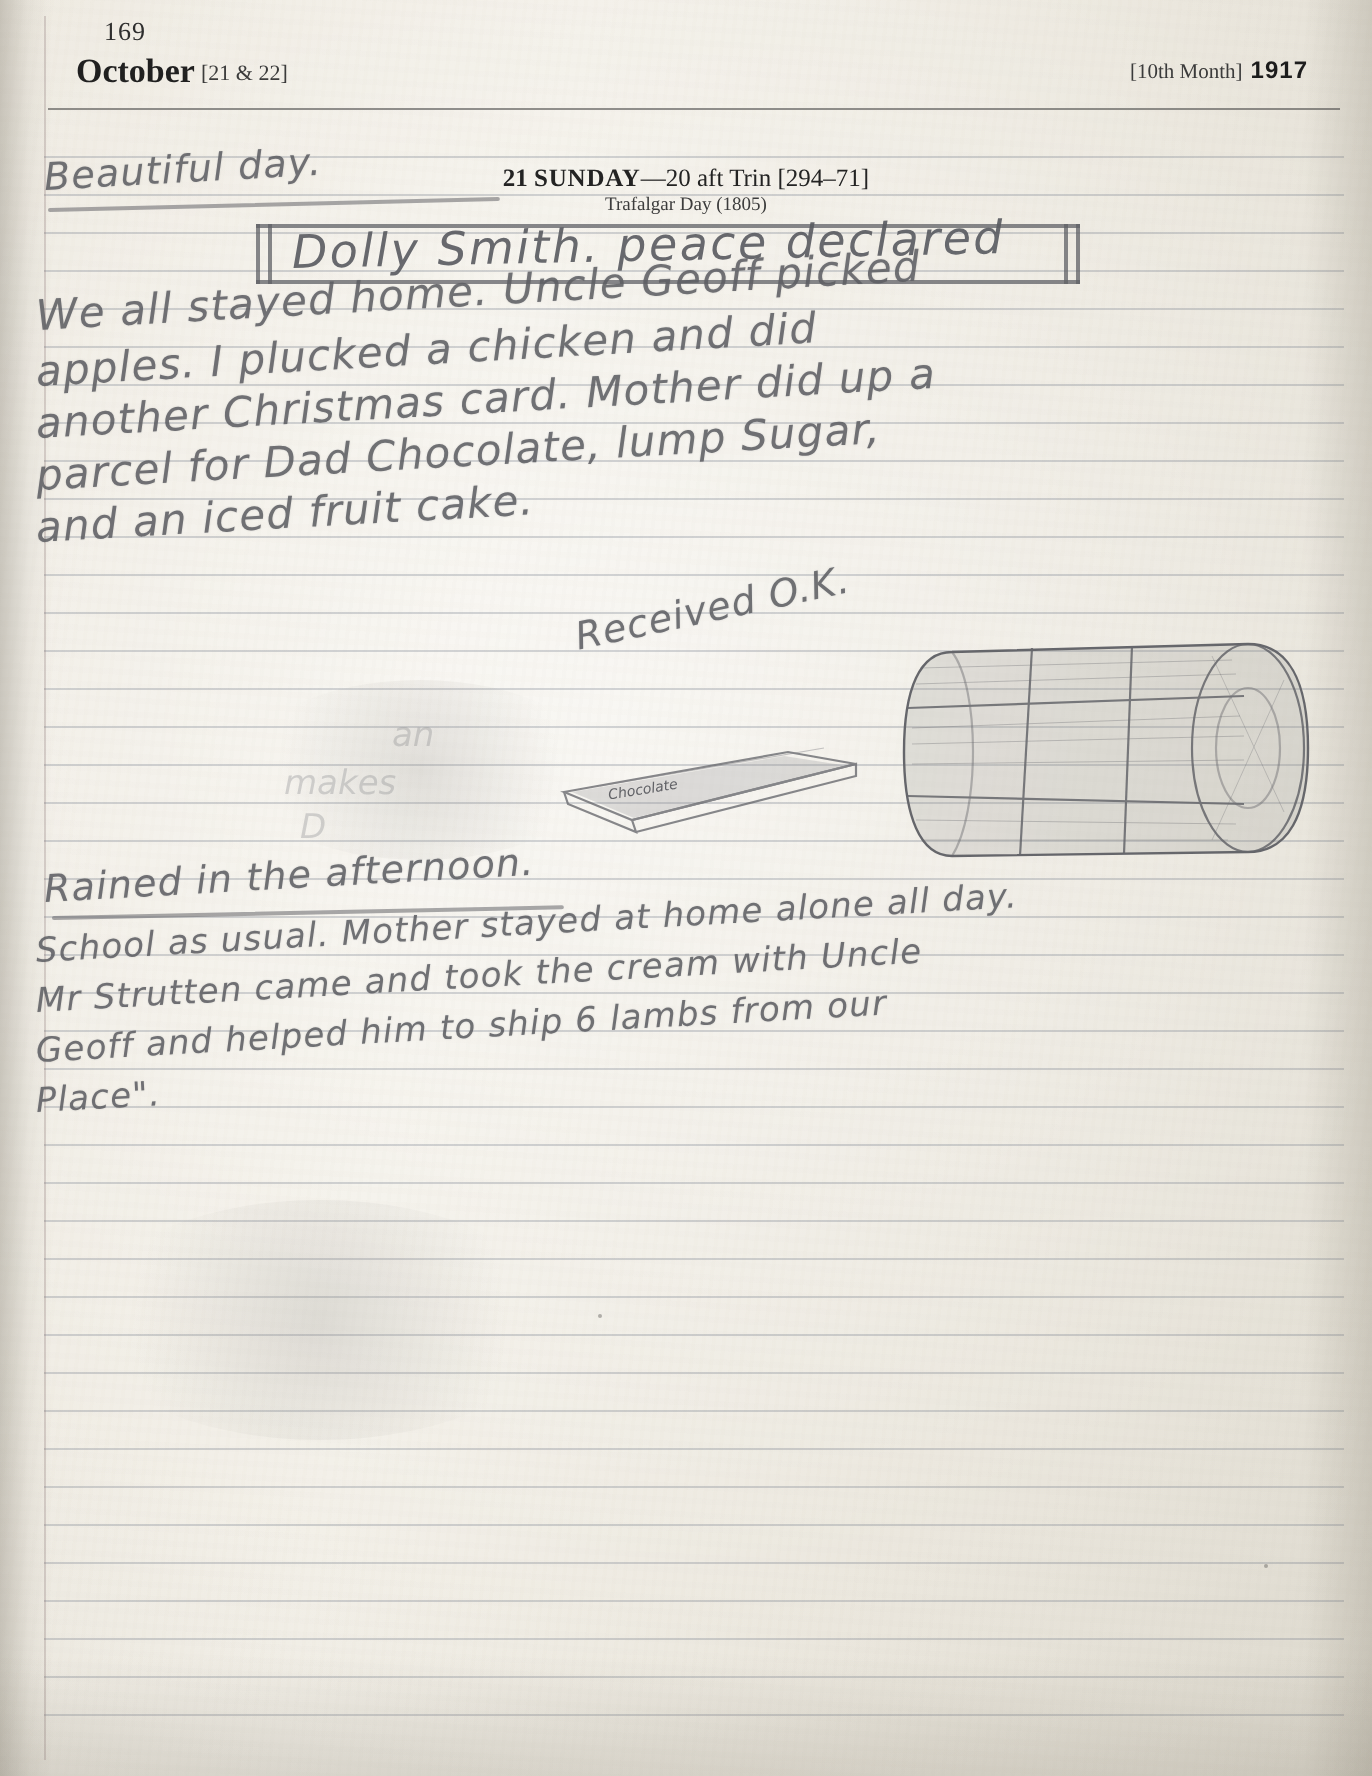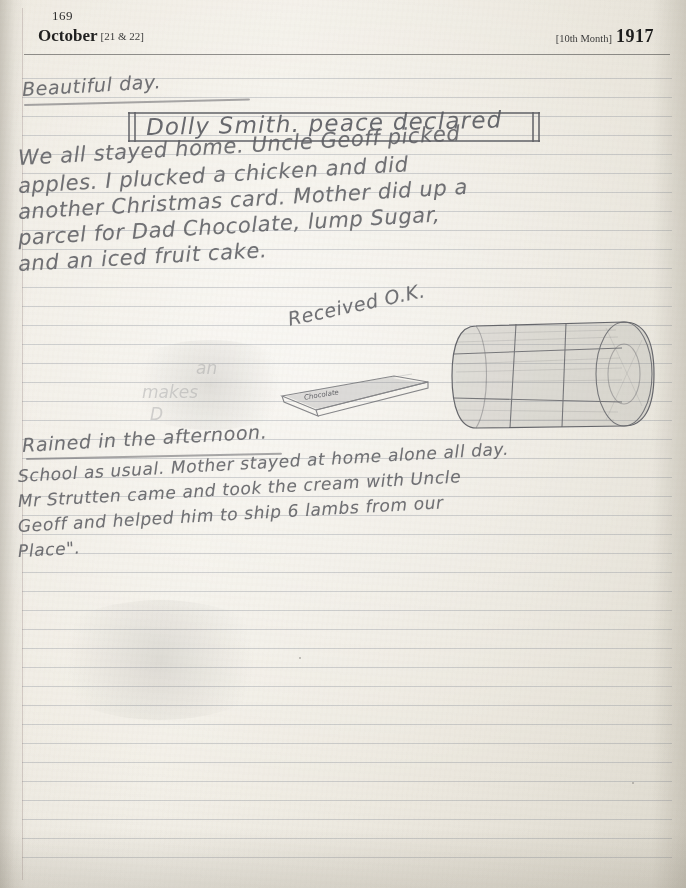--- a/index.html
+++ b/index.html
@@ -111,23 +111,23 @@
     text-align: right;
     white-space: nowrap;
   }
   .month-num {
     font-size: 10.5px;
     color: #3a3a3a;
     margin-right: 4px;
     margin-left: 18px;
   }
   .year {
-    font-family: Liberation Serif, serif;
+    font-family: Liberation Sans, sans-serif;
     font-weight: bold;
-    font-size: 18px;
+    font-size: 12px;
     color: #1b1b1b;
     letter-spacing: .5px;
   }
   .hdr-rule {
     position: absolute;
     left: 24px; right: 16px; top: 54px;
     height: 1px;
     background: rgba(60,60,60,.55);
   }
   
@@ -264,20 +264,27 @@
     <div class="pageno">169</div>
     <div class="month">
       <span>October</span><span class="month-days">[21 &amp; 22]</span>
     </div>
     <div class="year-wrap">
       <span class="month-num">[10th Month]</span><span class="year">1917</span>
     </div>
     <div class="hdr-rule"></div>
   </div>
 
+  <div class="dayhead" style="left:210px; top:82px; width:266px;">
+    <div class="dline1">
+      <span class="dnum">21</span>
+      <span class="dname">SUNDAY</span><span>—20 aft Trin [294–71]</span>
+    </div>
+    <div class="dline2">Trafalgar Day (1805)</div>
+  </div>
 
 
   <div class="hand mid slant" style="left:22px; top:78px;">Beautiful day.</div>
   <div class="ul" style="left:24px; top:104px; width:226px; transform:rotate(-1.4deg); transform-origin:left center;"></div>
 
   <div class="headline-box">
     <div class="bar top"></div>
     <div class="bar bot"></div>
     <div class="cap l"></div>
     <div class="cap l2"></div>

